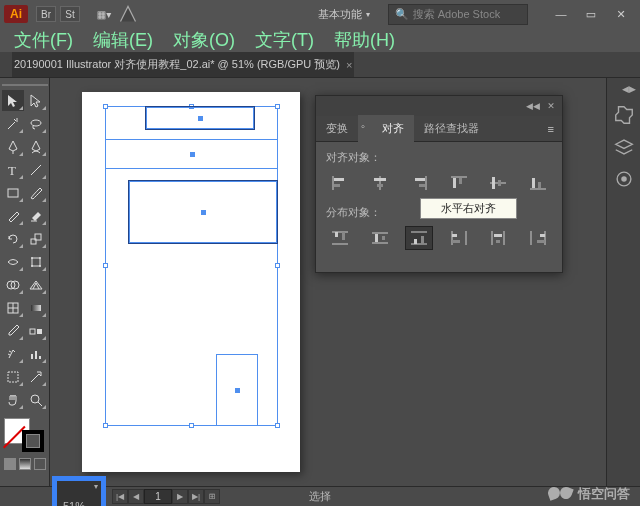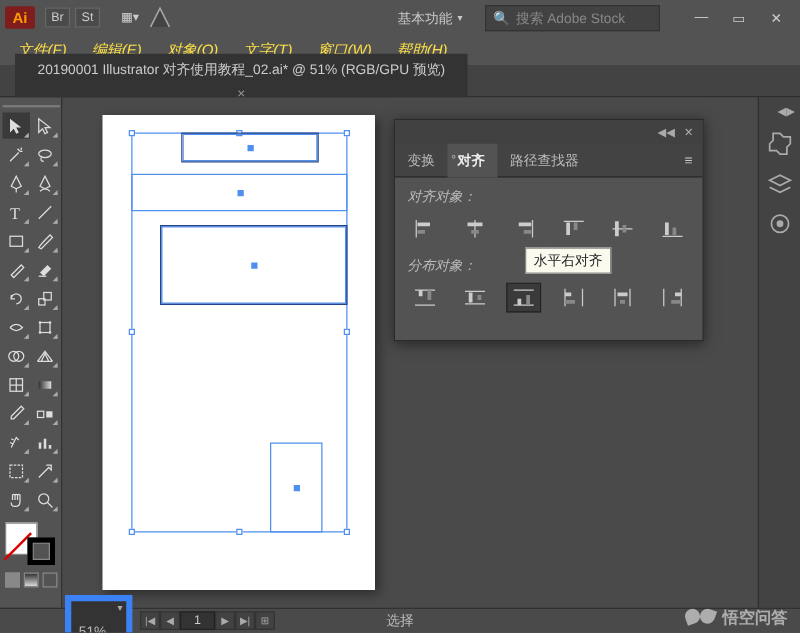--- a/index.html
+++ b/index.html
@@ -81,42 +81,40 @@
   .menubar {
     height: 24px;
     background: #535353;
     display: flex;
     align-items: center;
     padding-left: 4px;
     gap: 0;
   }
   .menu-item {
     padding: 4px 10px;
-    font-size: 12px;
-    color: #fde047;
-    font-style: italic;
+    font-size: 18px;
+    color: #86efac;
   }
   
   .tabbar {
     height: 26px;
     background: #434343;
     display: flex;
     align-items: center;
     padding-left: 12px;
     border-bottom: 1px solid #2a2a2a;
   }
   .doc-tab {
     background: #333;
-    padding: 5px 18px;
+    padding: 5px 2px;
     font-size: 11px;
     color: #ccc;
     display: flex;
     align-items: center;
     gap: 6px;
-    flex-direction: column;
   }
   .tab-close { color: #999; }
   
   .main {
     display: flex;
     height: calc(100% - 28px - 24px - 26px - 20px);
   }
   
   .tools {
     width: 50px;
@@ -300,21 +298,20 @@
     padding: 0 8px;
     color: #ccc;
   }
   .panel-body {
     padding: 8px 10px 12px;
   }
   .row-label {
     font-size: 11px;
     color: #bbb;
     margin-bottom: 6px;
-    font-style: italic;
   }
   .icon-row {
     display: flex;
     justify-content: space-between;
     margin-bottom: 10px;
   }
   .align-btn {
     width: 28px; height: 24px;
     background: #535353;
     display: flex;
@@ -326,21 +323,21 @@
     background: #3a3a3a;
     box-shadow: inset 0 0 0 1px #222;
   }
   .align-btn svg { width: 20px; height: 18px; }
   
   .tooltip {
     position: absolute;
     background: #fafaef;
     color: #222;
     font-size: 11px;
-    padding: 2px 6px;
+    padding: 2px 20px;
     border: 1px solid #888;
     left: 420px;
     top: 198px;
     z-index: 30;
     white-space: nowrap;
   }
   
   .statusbar {
     height: 20px;
     background: #4a4a4a;
@@ -443,21 +440,20 @@
     <div class="win-btn">▭</div>
     <div class="win-btn">✕</div>
   </div>
 </div>
 
 <div class="menubar">
   <div class="menu-item">文件(F)</div>
   <div class="menu-item">编辑(E)</div>
   <div class="menu-item">对象(O)</div>
   <div class="menu-item">文字(T)</div>
-  <div class="menu-item">窗口(W)</div>
   <div class="menu-item">帮助(H)</div>
 </div>
 
 <div class="tabbar">
   <div class="doc-tab">
     <span>20190001 Illustrator 对齐使用教程_02.ai* @ 51% (RGB/GPU 预览)</span>
     <span class="tab-close">×</span>
   </div>
 </div>
 
@@ -715,21 +711,21 @@
   </div>
 </div>
 
 <div class="panel">
   <div class="panel-head">
     <div class="panel-head-btn">◀◀</div>
     <div class="panel-head-btn">✕</div>
   </div>
   <div class="panel-tabs">
     <div class="ptab">变换</div>
-    <div class="ptab active" style="padding-left:8px;font-weight:bold;"><span>对齐</span></div>
+    <div class="ptab active" style="padding-left:24px;"><span>对齐</span></div>
     <div class="ptab">路径查找器</div>
     <div class="panel-menu">≡</div>
   </div>
   <div class="panel-body">
     <div class="row-label">对齐对象：</div>
     <div class="icon-row">
       <div class="align-btn">
           <svg viewBox="0 0 20 18">
             <line x1="3" y1="2" x2="3" y2="16" stroke="#ccc"></line>
             <rect x="4" y="4" width="10" height="3" fill="#ccc"></rect>

